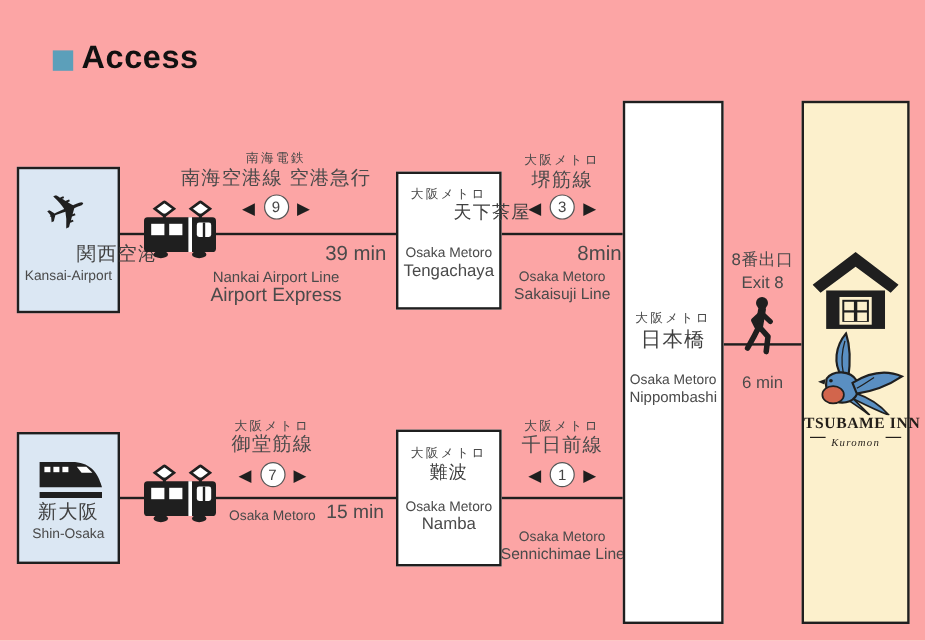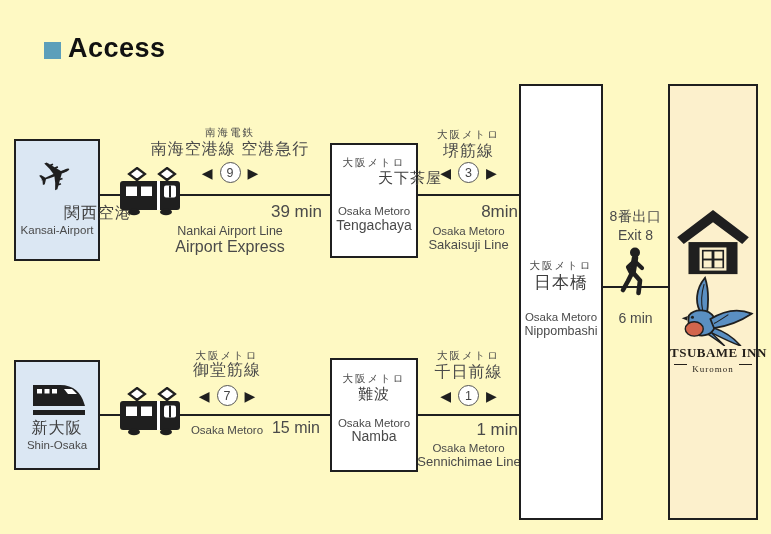--- a/index.html
+++ b/index.html
@@ -1,20 +1,20 @@
 <!DOCTYPE html>
 <html style="--accent: #5C9FBA; --station_blue: #DBE7F3; --inn_cream: #FCF0CC; --ink: #4a4a4a; --black: #1f1f1f; --swallow_blue: #5A8FC2; --swallow_breast: #D2654C;"><head>
 <meta charset="utf-8">
 <style>
   :root{
     --accent:#5C9FBA; --station_blue:#DBE7F3; --inn_cream:#FCF0CC;
     --ink:#4a4a4a; --black:#1f1f1f; --swallow_blue:#5A8FC2; --swallow_breast:#D2654C;
   }
   html,body{margin:0;padding:0;background:#fff;}
-  #canvas{position:relative;width:771px;height:534px;background:#fef9c3;overflow:hidden;
+  #canvas{position:relative;width:771px;height:534px;background:#fca5a5;overflow:hidden;
     font-family:"Liberation Sans","DejaVu Sans",sans-serif;color:var(--ink);}
   .abs{position:absolute;box-sizing:border-box;}
   .box{position:absolute;box-sizing:border-box;border:2px solid var(--black);background:#fff;}
   .box.blue{background:var(--station_blue);}
   .box.cream{background:var(--inn_cream);}
   .t{position:absolute;text-align:center;line-height:1.12;white-space:nowrap;color:var(--ink);}
   .hline{position:absolute;height:2px;background:var(--black);}
   .jp-sm{font-size:10.5px;letter-spacing:2px;}
   .jp-md{font-size:15px;letter-spacing:1px;}
   .jp-lg{font-size:16px;letter-spacing:1px;}
@@ -24,21 +24,21 @@
   .arrows{position:absolute;display:flex;align-items:center;justify-content:center;gap:7px;color:#2a2a2a;}
   .tri{font-size:14px;line-height:1;color:var(--black);}
   .num-circle{width:19px;height:19px;border:1.5px solid #555;border-radius:50%;
     display:flex;align-items:center;justify-content:center;font-size:12.5px;color:#444;background:#fff;}
   .title-row{position:absolute;left:44px;top:33px;display:flex;align-items:center;gap:7px;}
   .title-sq{width:17px;height:17px;background:var(--accent);margin-top:3px;}
   .title-tx{font-size:27px;font-weight:bold;color:#111;letter-spacing:0.5px;}
   .plane{font-size:42px;color:var(--black);display:inline-block;transform:rotate(-22deg);line-height:1;}
   .inn-name{font-family:"Liberation Serif","DejaVu Serif",serif;font-weight:bold;
     font-size:13px;letter-spacing:0.5px;color:#241f1a;}
-  .kuromon-row{position:absolute;display:flex;align-items:flex-start;justify-content:center;gap:5px;width:100%;}
+  .kuromon-row{position:absolute;display:flex;align-items:flex-start;justify-content:center;gap:5px;width:100%;font-style:italic;}
   .kuromon{font-family:"Liberation Serif","DejaVu Serif",serif;font-size:9px;color:#241f1a;letter-spacing:1px;}
   .kdash{width:13px;height:0;border-top:1px solid #241f1a;}
   svg{display:block;}
 </style>
 </head>
 <body>
 
 <div id="canvas">
 
   <div class="title-row">
@@ -153,21 +153,20 @@
     <div class="t en-md" style="left:0;top:69px;width:100%;">Namba</div>
   </div>
 
   <div class="t jp-sm" style="left:419px;top:350px;width:99px;">大阪メトロ</div>
   <div class="t jp-lg" style="left:419px;top:363px;width:99px;">千日前線</div>
   <div class="arrows" style="left:419px;top:385px;width:99px;">
     <span class="tri">◀</span>
     <span class="num-circle">1</span>
     <span class="tri">▶</span>
   </div>
-  <div class="t dur" style="left:419px;top:420px;width:99px;">1 min</div>
   <div class="t" style="left:419px;top:442px;width:99px;font-size:11.5px;">Osaka Metoro</div>
   <div class="t" style="left:413px;top:455px;width:112px;font-size:13px;">Sennichimae Line</div>
 
   <div class="box" style="left:519px;top:84px;width:84px;height:436px;">
     <div class="t jp-sm" style="left:0;top:174px;width:100%;">大阪メトロ</div>
     <div class="t" style="left:0;top:187px;width:100%;font-size:17px;letter-spacing:1px;color:#3f3f3f;">日本橋</div>
     <div class="t en-sm" style="left:0;top:225px;width:100%;">Osaka Metoro</div>
     <div class="t" style="left:0;top:238px;width:100%;font-size:12.5px;">Nippombashi</div>
   </div>
 

